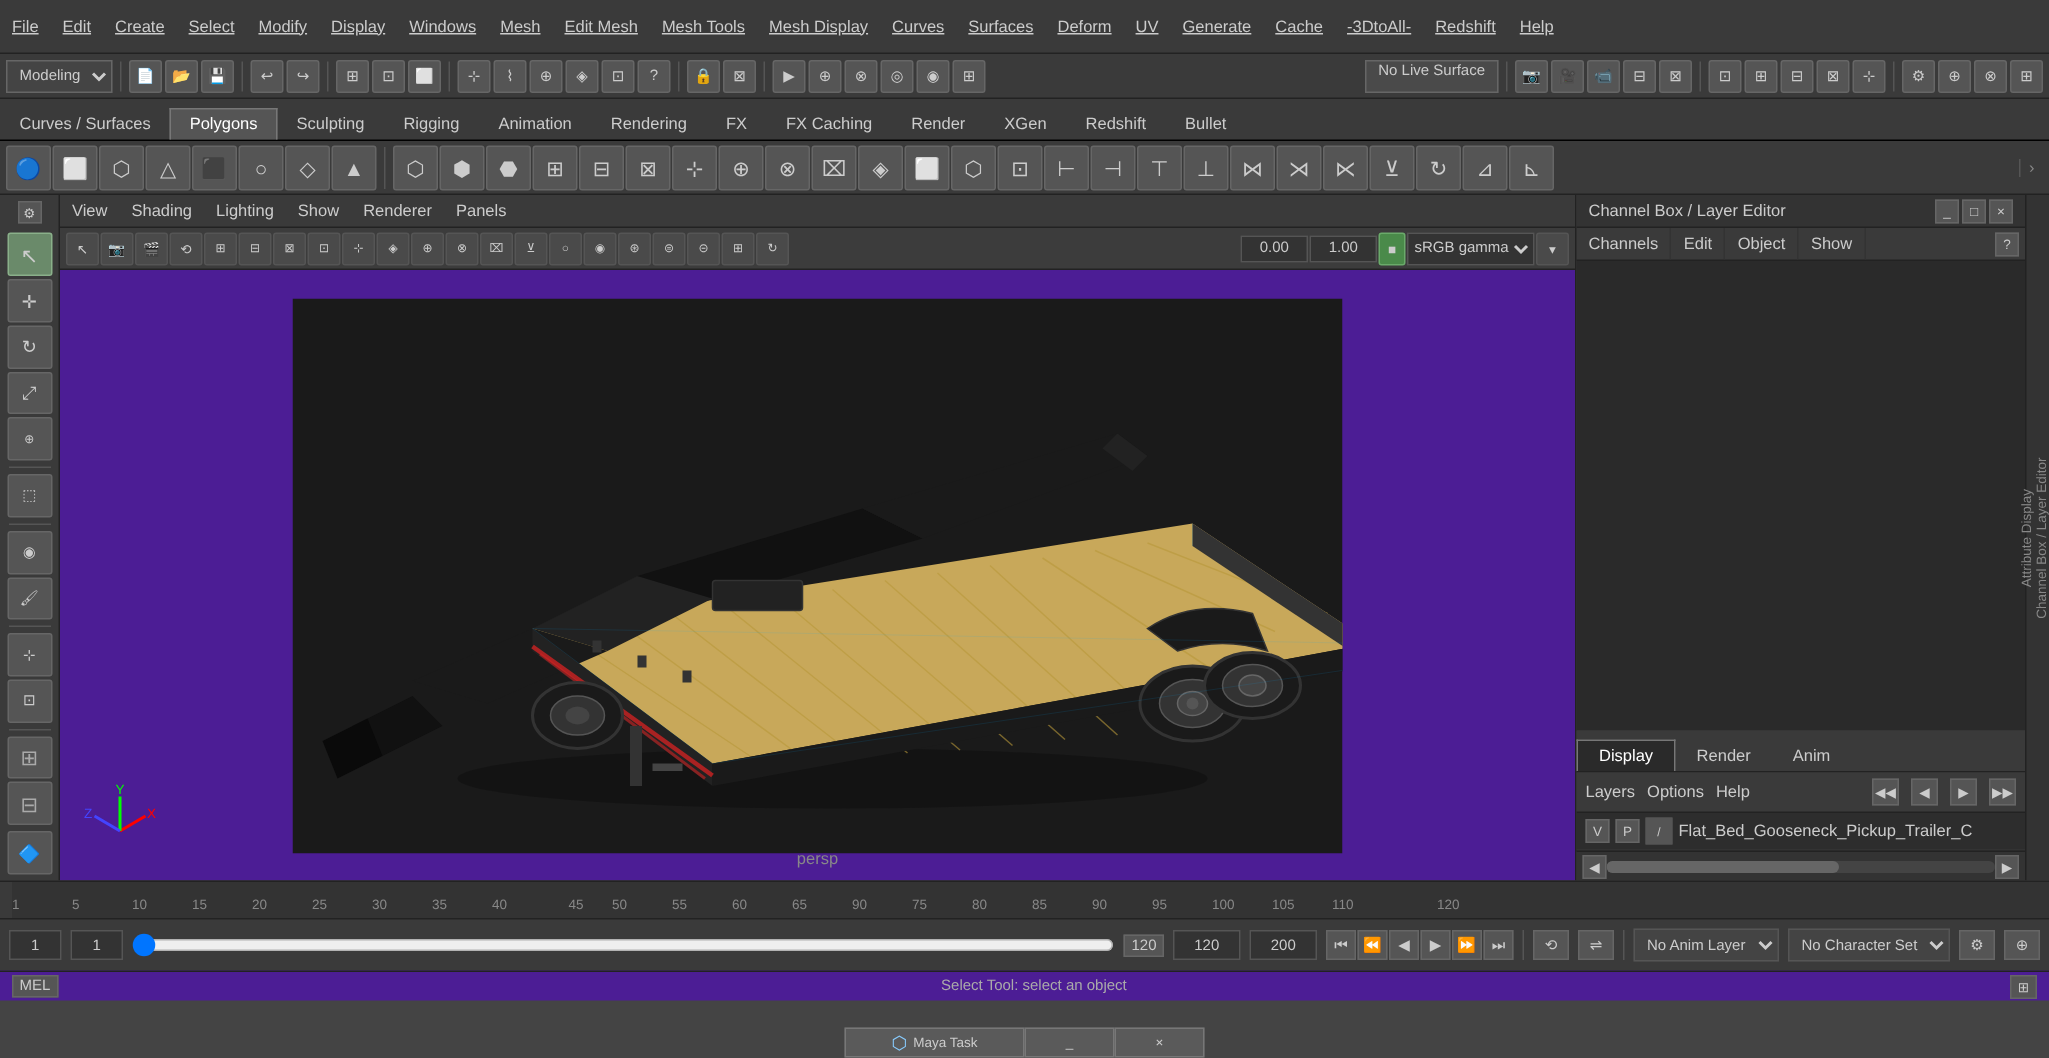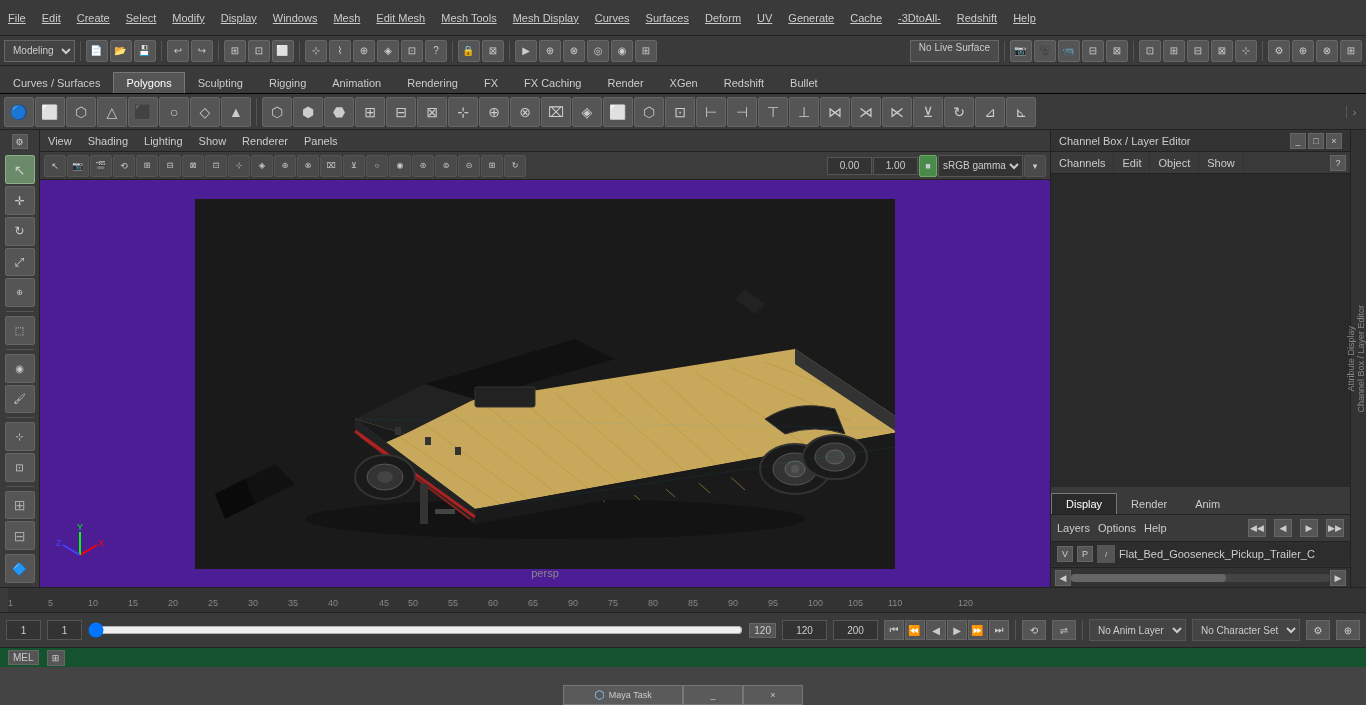--- a/index.html
+++ b/index.html
@@ -70,21 +70,21 @@
     .tick-label { position: absolute; bottom: 4px; font-size: 9px; color: #888; }
     
     
     .bottom-bar { height: 35px; background: #3a3a3a; border-top: 1px solid #222; display: flex; align-items: center; gap: 6px; padding: 0 6px; }
     .anim-input { background: #333; border: 1px solid #555; color: #ccc; width: 40px; height: 20px; font-size: 10px; text-align: center; }
     .anim-btn { background: #555; border: 1px solid #666; color: #ccc; width: 20px; height: 20px; display: flex; align-items: center; justify-content: center; cursor: pointer; font-size: 10px; }
     .anim-sep { width: 1px; height: 20px; background: #555; }
     .layer-dropdown { background: #444; border: 1px solid #555; color: #ccc; height: 22px; font-size: 10px; padding: 0 4px; cursor: pointer; }
     
     
-    .status-bar { height: 20px; background: #14532d; border-top: 1px solid #222; display: flex; align-items: center; padding: 0 8px; gap: 8px; text-align: center; }
+    .status-bar { height: 20px; background: #4c1d95; border-top: 1px solid #222; display: flex; align-items: center; padding: 0 8px; gap: 8px; text-align: center; }
     .mel-badge { background: #555; border: 1px solid #666; color: #ccc; padding: 1px 4px; font-size: 10px; cursor: pointer; }
     .status-text { color: #aaa; font-size: 10px; flex: 1; }
     
     
     .right-scrollbar { height: 20px; background: #333; border-top: 1px solid #222; display: flex; align-items: center; padding: 0 4px; }
     .scrollbar-track { flex: 1; height: 8px; background: #444; border-radius: 4px; position: relative; }
     .scrollbar-thumb { position: absolute; left: 0; top: 0; width: 60%; height: 8px; background: #666; border-radius: 4px; }
     .scroll-arrow { width: 16px; height: 16px; background: #555; border: 1px solid #666; display: flex; align-items: center; justify-content: center; cursor: pointer; font-size: 9px; color: #ccc; }
     
     
@@ -516,20 +516,21 @@
   <select class="layer-dropdown">
     <option>No Character Set</option>
   </select>
 
   <div class="anim-btn" style="width:24px;">⚙</div>
   <div class="anim-btn" style="width:24px;">⊕</div>
 </div>
 
 <div class="status-bar">
   <div class="mel-badge">MEL</div>
+  <div class="status-text">Select Tool: select an object</div>
 
   <div style="width:18px;height:16px;background:#555;border:1px solid #666;display:flex;align-items:center;justify-content:center;font-size:9px;cursor:pointer;color:#ccc;">⊞</div>
 
   <div style="position:absolute;bottom:0;left:50%;transform:translateX(-50%);display:flex;gap:0;height:20px;">
     <div style="width:120px;height:20px;background:#5a5a5a;border:1px solid #777;display:flex;align-items:center;justify-content:center;gap:4px;font-size:9px;color:#ccc;cursor:pointer;">
       <span style="color:#88ccff;font-size:12px;">⬡</span> Maya Task
     </div>
     <div style="width:60px;height:20px;background:#5a5a5a;border:1px solid #777;display:flex;align-items:center;justify-content:center;font-size:9px;color:#ccc;cursor:pointer;">_</div>
     <div style="width:60px;height:20px;background:#5a5a5a;border:1px solid #777;display:flex;align-items:center;justify-content:center;font-size:9px;color:#ccc;cursor:pointer;">×</div>
   </div>

